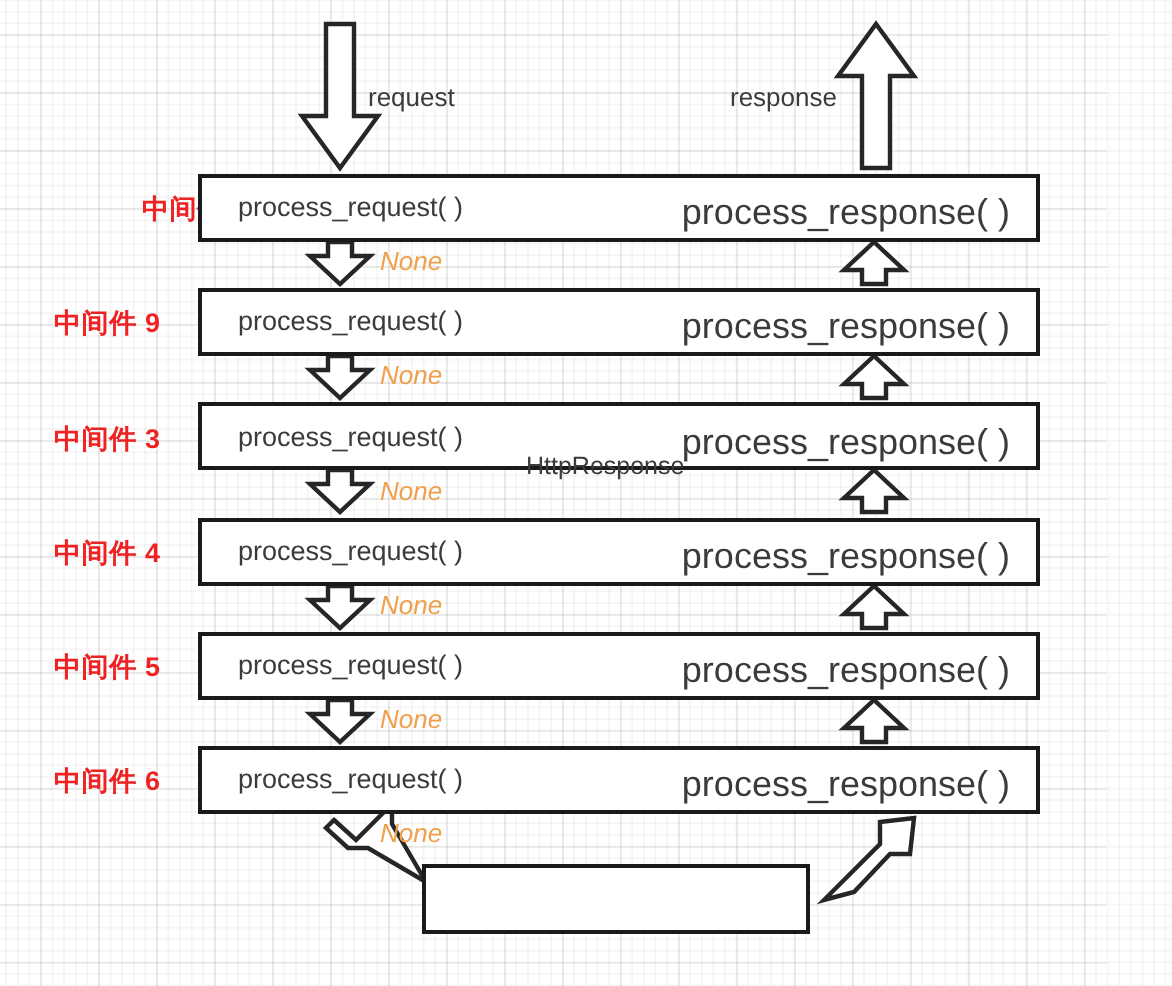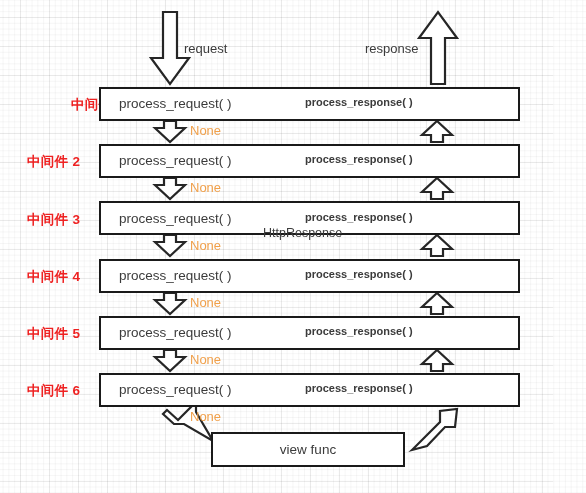--- a/index.html
+++ b/index.html
@@ -46,30 +46,31 @@
     letter-spacing:0.3px;
   }
   .fn-left{
     position:absolute;
     font-size:13.5px;
     color:#3b3b3b;
     white-space:nowrap;
   }
   .fn-right{
     position:absolute;
-    font-size:11px;
+    font-size:18px;
     color:#3b3b3b;
     white-space:nowrap;
-    font-weight:bold;
+    text-align:right;
   }
   .none-label{
     position:absolute;
     color:#f0a04b;
     font-size:13px;
     white-space:nowrap;
+    font-style:italic;
   }
   .flow-label{
     position:absolute;
     color:#3b3b3b;
     font-size:13px;
     white-space:nowrap;
   }
   .http-label{
     position:absolute;
     color:#3b3b3b;
@@ -128,21 +129,21 @@
   <div class="flow-label" style="left:184px;top:41px;">request</div>
   <div class="flow-label" style="left:365px;top:41px;">response</div>
 
   <div class="mw-label" style="left:27px;top:96px;margin-left:44px;">中间件 1</div>
   <div class="mw-box" style="left:99px;top:87px;width:421px;"></div>
   <div class="fn-left" style="left:119px;top:96px;">process_request( )</div>
   <div class="fn-right" style="left:305px;top:96px;width:200px;">process_response( )</div>
 
   <div class="none-label" style="left:190px;top:123px;">None</div>
 
-  <div class="mw-label" style="left:27px;top:153px;">中间件 2</div>
+  <div class="mw-label" style="left:27px;top:153px;">中间件 9</div>
   <div class="mw-box" style="left:99px;top:144px;width:421px;"></div>
   <div class="fn-left" style="left:119px;top:153px;">process_request( )</div>
   <div class="fn-right" style="left:305px;top:153px;width:200px;">process_response( )</div>
 
   <div class="none-label" style="left:190px;top:180px;">None</div>
 
   <div class="mw-label" style="left:27px;top:211px;">中间件 3</div>
   <div class="mw-box" style="left:99px;top:201px;width:421px;"></div>
   <div class="fn-left" style="left:119px;top:211px;">process_request( )</div>
   <div class="fn-right" style="left:305px;top:211px;width:200px;">process_response( )</div>
@@ -165,14 +166,13 @@
   <div class="none-label" style="left:190px;top:352px;">None</div>
 
   <div class="mw-label" style="left:27px;top:382px;">中间件 6</div>
   <div class="mw-box" style="left:99px;top:373px;width:421px;"></div>
   <div class="fn-left" style="left:119px;top:382px;">process_request( )</div>
   <div class="fn-right" style="left:305px;top:382px;width:200px;">process_response( )</div>
 
   <div class="none-label" style="left:190px;top:409px;">None</div>
 
   <div class="view-box" style="left:211px;top:432px;width:194px;height:35px;"></div>
-  <div class="view-text" style="left:211px;top:442px;width:194px;">view func</div>
 </div>
 
 </body></html>

